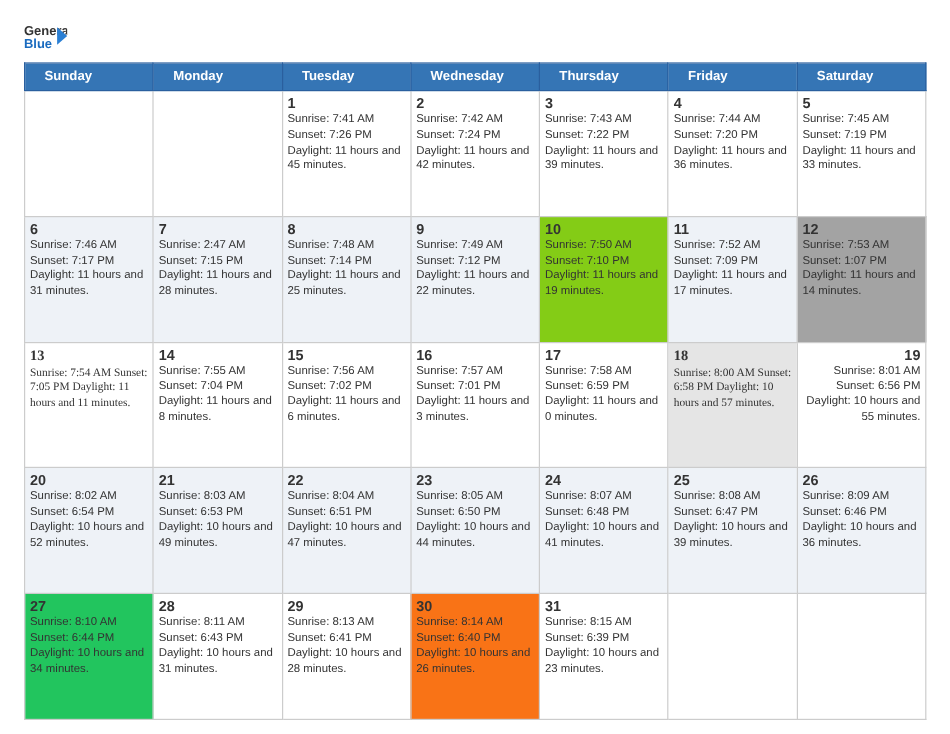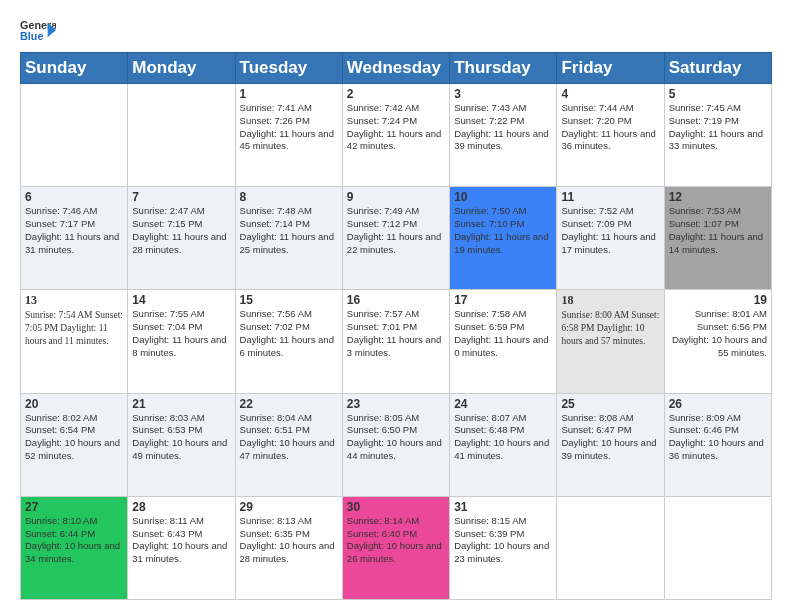--- a/index.html
+++ b/index.html
@@ -53,23 +53,23 @@
     .calendar {
       flex: 1;
       border: 1px solid #ccc;
       border-collapse: collapse;
       width: 100%;
       table-layout: fixed;
     }
     .calendar th {
       background-color: #3575b5;
       color: #fff;
-      font-size: 17px;
+      font-size: 11px;
       font-weight: bold;
-      padding: 5px 4px;
+      padding: 5px 16px;
       text-align: left;
       border: 1px solid #2a5f9e;
     }
     .calendar td {
       border: 1px solid #ccc;
       vertical-align: top;
       padding: 3px 4px;
       font-size: 10px;
       color: #333;
       height: 80px;
@@ -179,21 +179,21 @@
             <div class="day-info">Sunrise: 7:48 AM
 Sunset: 7:14 PM
 Daylight: 11 hours and 25 minutes.</div>
           </td>
           <td style="background-color: rgb(238, 242, 247);">
             <span class="day-num">9</span>
             <div class="day-info">Sunrise: 7:49 AM
 Sunset: 7:12 PM
 Daylight: 11 hours and 22 minutes.</div>
           </td>
-          <td style="background-color: #3b82f6;">
+          <td style="background-color: #84cc16;">
             <span class="day-num">10</span>
             <div class="day-info">Sunrise: 7:50 AM
 Sunset: 7:10 PM
 Daylight: 11 hours and 19 minutes.</div>
           </td>
           <td style="background-color: rgb(238, 242, 247);">
             <span class="day-num">11</span>
             <div class="day-info">Sunrise: 7:52 AM
 Sunset: 7:09 PM
 Daylight: 11 hours and 17 minutes.</div>
@@ -302,24 +302,24 @@
           </td>
           <td style="background-color: rgb(255, 255, 255);">
             <span class="day-num">28</span>
             <div class="day-info">Sunrise: 8:11 AM
 Sunset: 6:43 PM
 Daylight: 10 hours and 31 minutes.</div>
           </td>
           <td style="background-color: rgb(255, 255, 255);">
             <span class="day-num">29</span>
             <div class="day-info">Sunrise: 8:13 AM
-Sunset: 6:35 PM
+Sunset: 6:41 PM
 Daylight: 10 hours and 28 minutes.</div>
           </td>
-          <td style="background-color: #ec4899;">
+          <td style="background-color: #f97316;">
             <span class="day-num">30</span>
             <div class="day-info">Sunrise: 8:14 AM
 Sunset: 6:40 PM
 Daylight: 10 hours and 26 minutes.</div>
           </td>
           <td style="background-color: rgb(255, 255, 255);">
             <span class="day-num">31</span>
             <div class="day-info">Sunrise: 8:15 AM
 Sunset: 6:39 PM
 Daylight: 10 hours and 23 minutes.</div>

